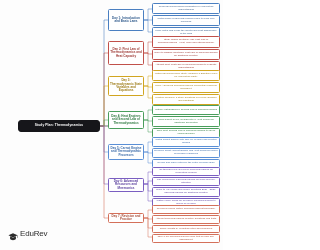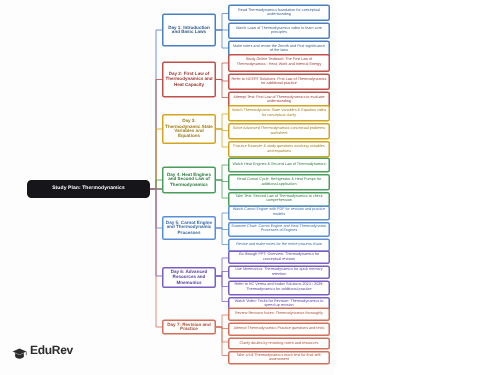--- a/index.html
+++ b/index.html
@@ -62,21 +62,21 @@
     display:flex;
     align-items:center;
     gap:2px;
   }
   #watermark .cap{
     width:10px; height:10px;
     position:relative;
   }
   #wm-label{
     font-size:8px;
-    font-weight:bold;
+    font-weight:normal;
     color:#2c2c2c;
     letter-spacing:-0.2px;
   }
 </style>
 </head>
 <body>
 
 <div id="canvas">
 
   <svg class="wires" viewBox="0 0 223 250">

